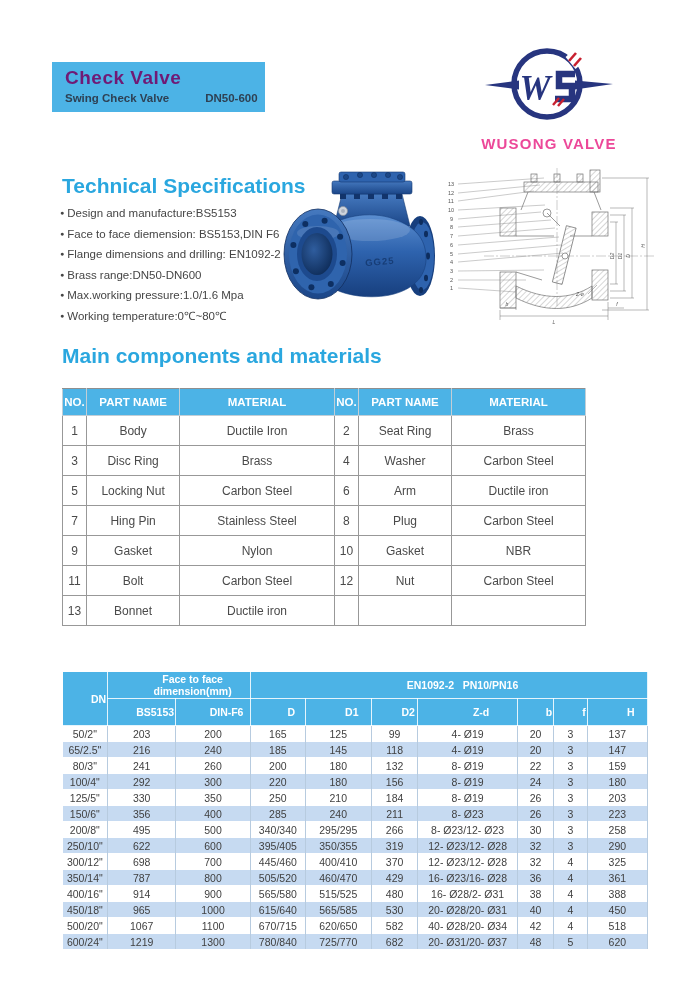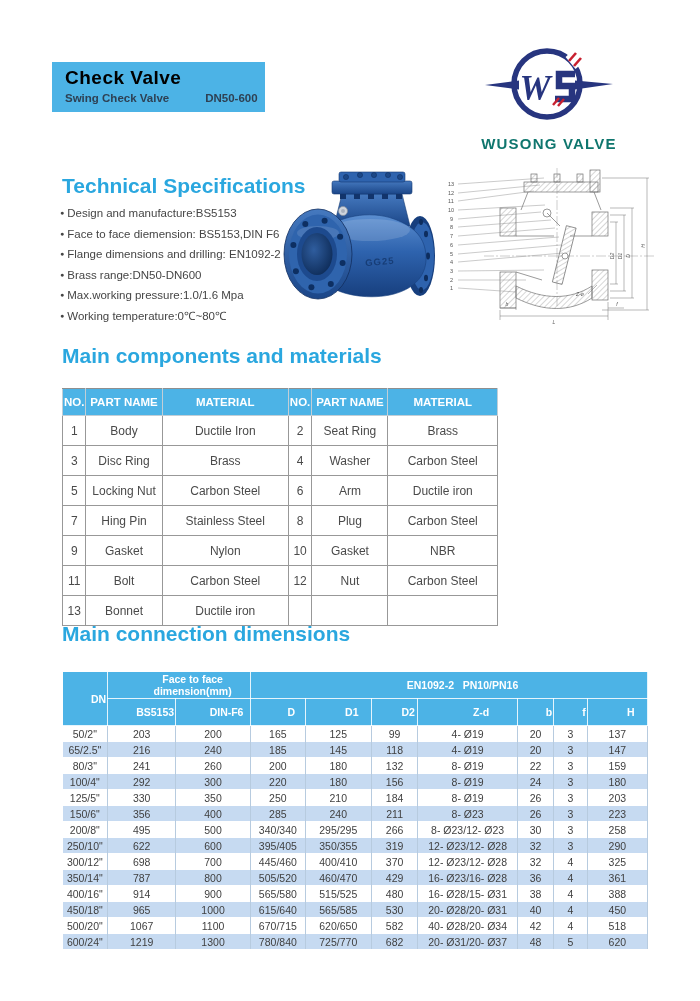--- a/index.html
+++ b/index.html
@@ -2,41 +2,41 @@
 <html><head>
 <meta charset="utf-8">
 <style>
   html,body{margin:0;padding:0;background:#fff;}
   .page{position:relative;width:700px;height:1001px;background:#fff;overflow:hidden;
         font-family:"Liberation Sans",sans-serif;}
 
   
   .title-box{position:absolute;left:52px;top:62px;width:213px;height:50px;
              background:#4CB3E6;box-sizing:border-box;padding:5px 0 0 13px;}
-  .title{font-size:19px;font-weight:bold;color:#000000;letter-spacing:.5px;}
+  .title{font-size:19px;font-weight:bold;color:#701a75;letter-spacing:.5px;}
   .subtitle{margin-top:3px;font-size:11.5px;font-weight:bold;color:#2E4154;display:flex;gap:36px;}
 
   
   .logo{position:absolute;left:476px;top:42px;width:146px;text-align:center;}
-  .brand{margin-top:1px;font-size:15px;font-weight:bold;color:#0f766e;letter-spacing:1.2px;white-space:nowrap;}
+  .brand{margin-top:1px;font-size:15px;font-weight:bold;color:#ec4899;letter-spacing:1.2px;white-space:nowrap;}
 
   
   .sec{position:absolute;left:62px;margin:0;font-size:21px;font-weight:bold;color:#2AA7DF;}
   #sec-tech{top:174px;} #sec-comp{top:344px;} #sec-dims{top:622px;}
 
   
   .bullets{position:absolute;left:60px;top:203px;margin:0;padding:0;list-style:none;
            font-size:11.5px;color:#454545;line-height:19.5px;width:235px;}
   .bullets .dot{font-size:7px;vertical-align:2px;margin-right:3px;}
 
   .photo{position:absolute;left:282px;top:164px;}
   .drawing{position:absolute;left:444px;top:158px;}
 
   
-  .comp{position:absolute;left:62px;top:388px;width:436px;border-collapse:collapse;
+  .comp{position:absolute;left:62px;top:388px;width:524px;border-collapse:collapse;
         font-size:12px;color:#4a4a4a;text-align:center;border:1px solid #8f8f8f;}
   .comp th{background:#4CB3E6;color:#fff;font-size:11.5px;font-weight:bold;height:24px;
            border:1px solid #c2ced6;border-top:1px solid #8f8f8f;}
   .comp td{border:1px solid #989898;height:27px;}
 
   
   .dims{position:absolute;left:62px;top:671px;width:586px;border-collapse:collapse;
         font-size:10.5px;color:#3f3f3f;text-align:center;}
   .dims th{background:#4CB3E6;color:#fff;font-weight:bold;font-size:10.5px;
            border:1px solid rgba(255,255,255,.85);padding-left:28px;}
@@ -330,21 +330,20 @@
           <td>13</td>
           <td>Bonnet</td>
           <td>Ductile iron</td>
           <td></td>
           <td></td>
           <td></td>
         </tr>
     </tbody>
   </table>
 
-  <h2 class="sec" id="sec-dims">Main connection dimensions</h2>
   <table class="dims">
     <colgroup>
       <col style="width:7.5%">
         <col style="width:11%">
         <col style="width:13%">
         <col style="width:9.5%">
       <col style="width:11.5%">
         <col style="width:8%">
         <col style="width:17.5%">
         <col style="width:6%">
@@ -490,21 +489,21 @@
           <td>4</td>
           <td>361</td>
         </tr>
         <tr>
           <td>400/16"</td>
           <td>914</td>
           <td>900</td>
           <td>565/580</td>
           <td>515/525</td>
           <td>480</td>
-          <td>16- Ø28/15- Ø31</td>
+          <td>16- Ø28/2- Ø31</td>
           <td>38</td>
           <td>4</td>
           <td>388</td>
         </tr>
         <tr>
           <td>450/18"</td>
           <td>965</td>
           <td>1000</td>
           <td>615/640</td>
           <td>565/585</td>

